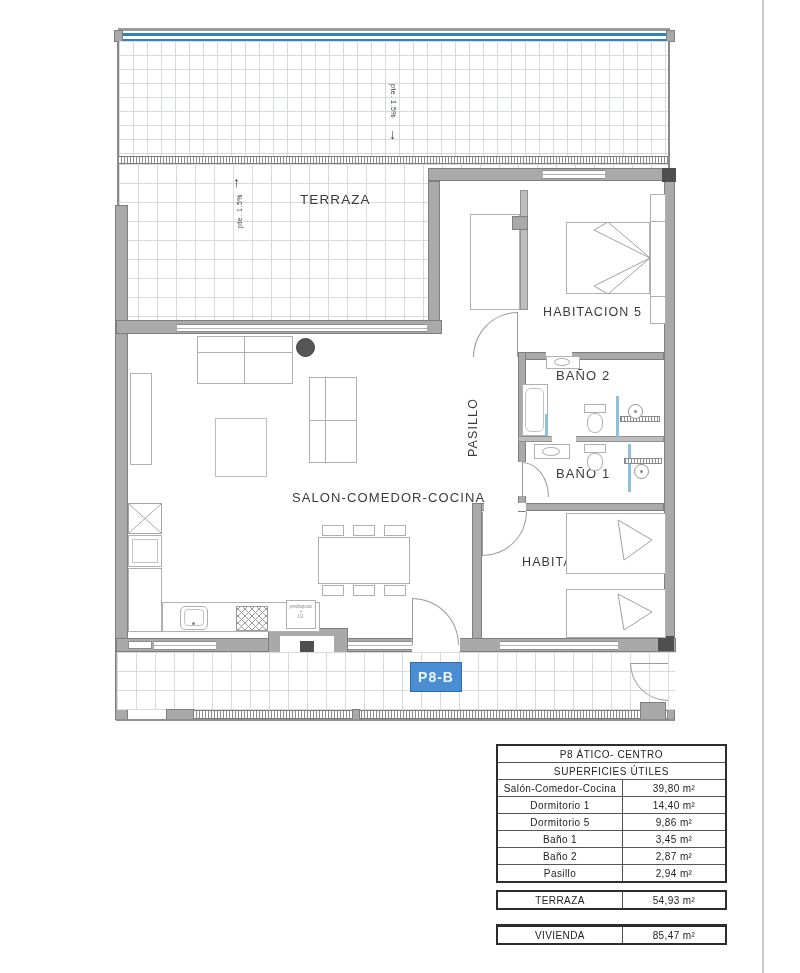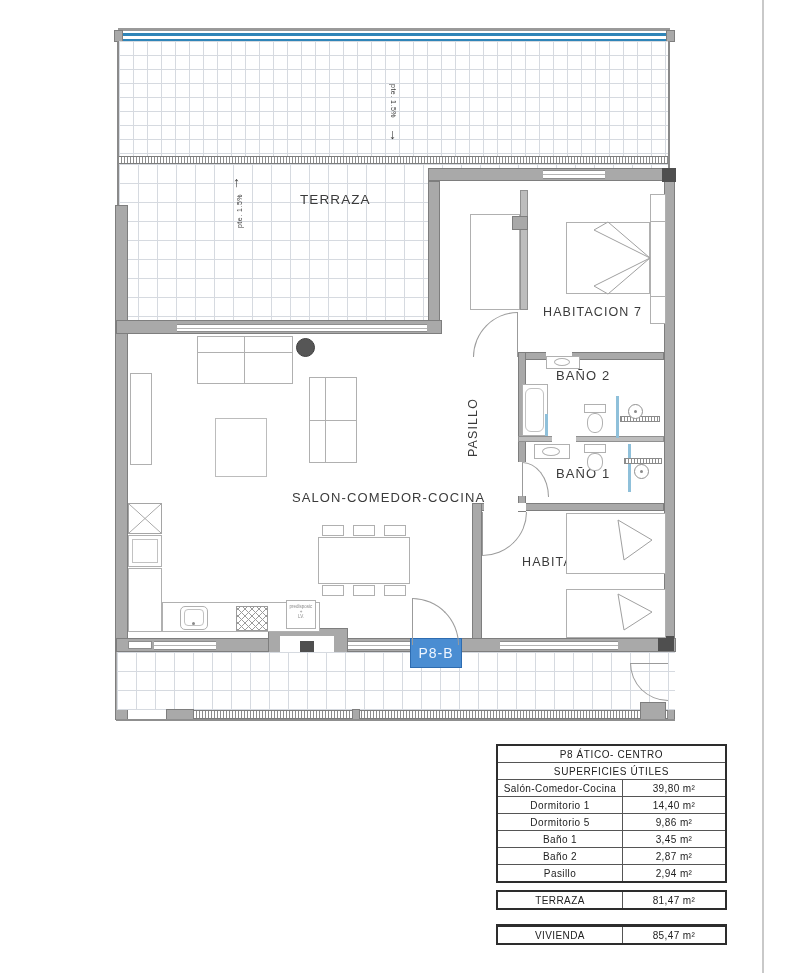--- a/index.html
+++ b/index.html
@@ -121,21 +121,21 @@
 
   <div class="grid g19" style="left:117px;top:652px;width:558px;height:58px;"></div>
   <div class="hatch" style="left:166px;top:710px;width:502px;height:9px;"></div>
   <div class="wall" style="left:166px;top:709px;width:28px;height:11px;"></div>
   <div class="wall" style="left:352px;top:709px;width:8px;height:11px;"></div>
   <div class="wall" style="left:640px;top:702px;width:26px;height:18px;"></div>
   <div class="abs" style="left:116px;top:719px;width:559px;height:2px;background:#8f8f8f;"></div>
 
   <div class="arc" style="left:630px;top:663px;width:38px;height:38px;border-left-width:1px;border-bottom-width:1px;border-top-width:1px;border-bottom-left-radius:100%;"></div>
 
-  <div class="badge" style="left:410px;top:638px;width:50px;height:28px;">P8-B</div>
+  <div class="badge" style="left:410px;top:662px;width:50px;height:28px;font-weight:bold;">P8-B</div>
 
   <div class="furn" style="left:197px;top:336px;width:96px;height:48px;"></div>
   <div class="line-h" style="left:198px;top:352px;width:94px;"></div>
   <div class="line-v" style="left:244px;top:337px;height:46px;"></div>
   <div class="circle dark" style="left:296px;top:338px;width:19px;height:19px;background:#565656;border-color:#3f3f3f;"></div>
   <div class="furn" style="left:309px;top:377px;width:48px;height:86px;"></div>
   <div class="line-v" style="left:325px;top:378px;height:84px;"></div>
   <div class="line-h" style="left:310px;top:420px;width:46px;"></div>
   <div class="furn" style="left:215px;top:418px;width:52px;height:59px;border-color:#bcbcbc;"></div>
   <div class="furn" style="left:130px;top:373px;width:22px;height:92px;"></div>
@@ -172,21 +172,21 @@
   <div class="wall-l" style="left:520px;top:190px;width:8px;height:120px;"></div>
   <div class="wall" style="left:512px;top:216px;width:16px;height:14px;"></div>
   <div class="furn" style="left:566px;top:222px;width:84px;height:72px;"></div>
   <div class="furn" style="left:650px;top:194px;width:16px;height:130px;"></div>
   <div class="furn" style="left:650px;top:194px;width:16px;height:28px;"></div>
   <div class="furn" style="left:650px;top:296px;width:16px;height:28px;"></div>
   <svg class="abs" style="left:592px;top:220px;" width="60" height="76" viewBox="0 0 60 76">
     <polygon points="58,38 2,10 16,2" fill="#fff" stroke="#a0a0a0" stroke-width="1"></polygon>
     <polygon points="58,38 2,66 16,74" fill="#fff" stroke="#a0a0a0" stroke-width="1"></polygon>
   </svg>
-  <div class="lab" style="left:543px;top:305px;font-size:12.5px;">HABITACION 7</div>
+  <div class="lab" style="left:543px;top:305px;font-size:12.5px;">HABITACION 5</div>
   <div class="arc" style="left:473px;top:312px;width:45px;height:45px;border-top-width:1px;border-left-width:1px;border-right-width:1px;border-top-left-radius:100%;"></div>
 
   <div class="lab" style="left:556px;top:368px;font-size:13px;">BAÑO 2</div>
   <div class="furn" style="left:522px;top:384px;width:26px;height:52px;"></div>
   <div class="furn" style="left:525px;top:388px;width:19px;height:44px;border-radius:6px;border-color:#c2c2c2;"></div>
   <div class="blue-v" style="left:545px;top:414px;width:3px;height:22px;"></div>
   <div class="furn" style="left:546px;top:356px;width:34px;height:13px;"></div>
   <div class="furn" style="left:554px;top:358px;width:16px;height:8px;border-radius:50%;"></div>
   <div class="furn" style="left:584px;top:404px;width:22px;height:9px;"></div>
   <div class="furn" style="left:587px;top:413px;width:16px;height:20px;border-radius:45%;"></div>
@@ -246,21 +246,21 @@
     </div>
     <div class="trow">
       <div class="c c1">Pasillo</div>
       <div class="c c2">2,94 m²</div>
     </div>
   </div>
 
   <div class="tbl" style="left:496px;top:890px;width:231px;">
     <div class="trow">
       <div class="c c1">TERRAZA</div>
-      <div class="c c2">81,47 m²</div>
+      <div class="c c2">54,93 m²</div>
     </div>
   </div>
 
   <div class="tbl" style="left:496px;top:924px;width:231px;">
     <div class="trow" style="border-top:1px solid #2d2d2d;">
       <div class="c c1">VIVIENDA</div>
       <div class="c c2">85,47 m²</div>
     </div>
   </div>
 

